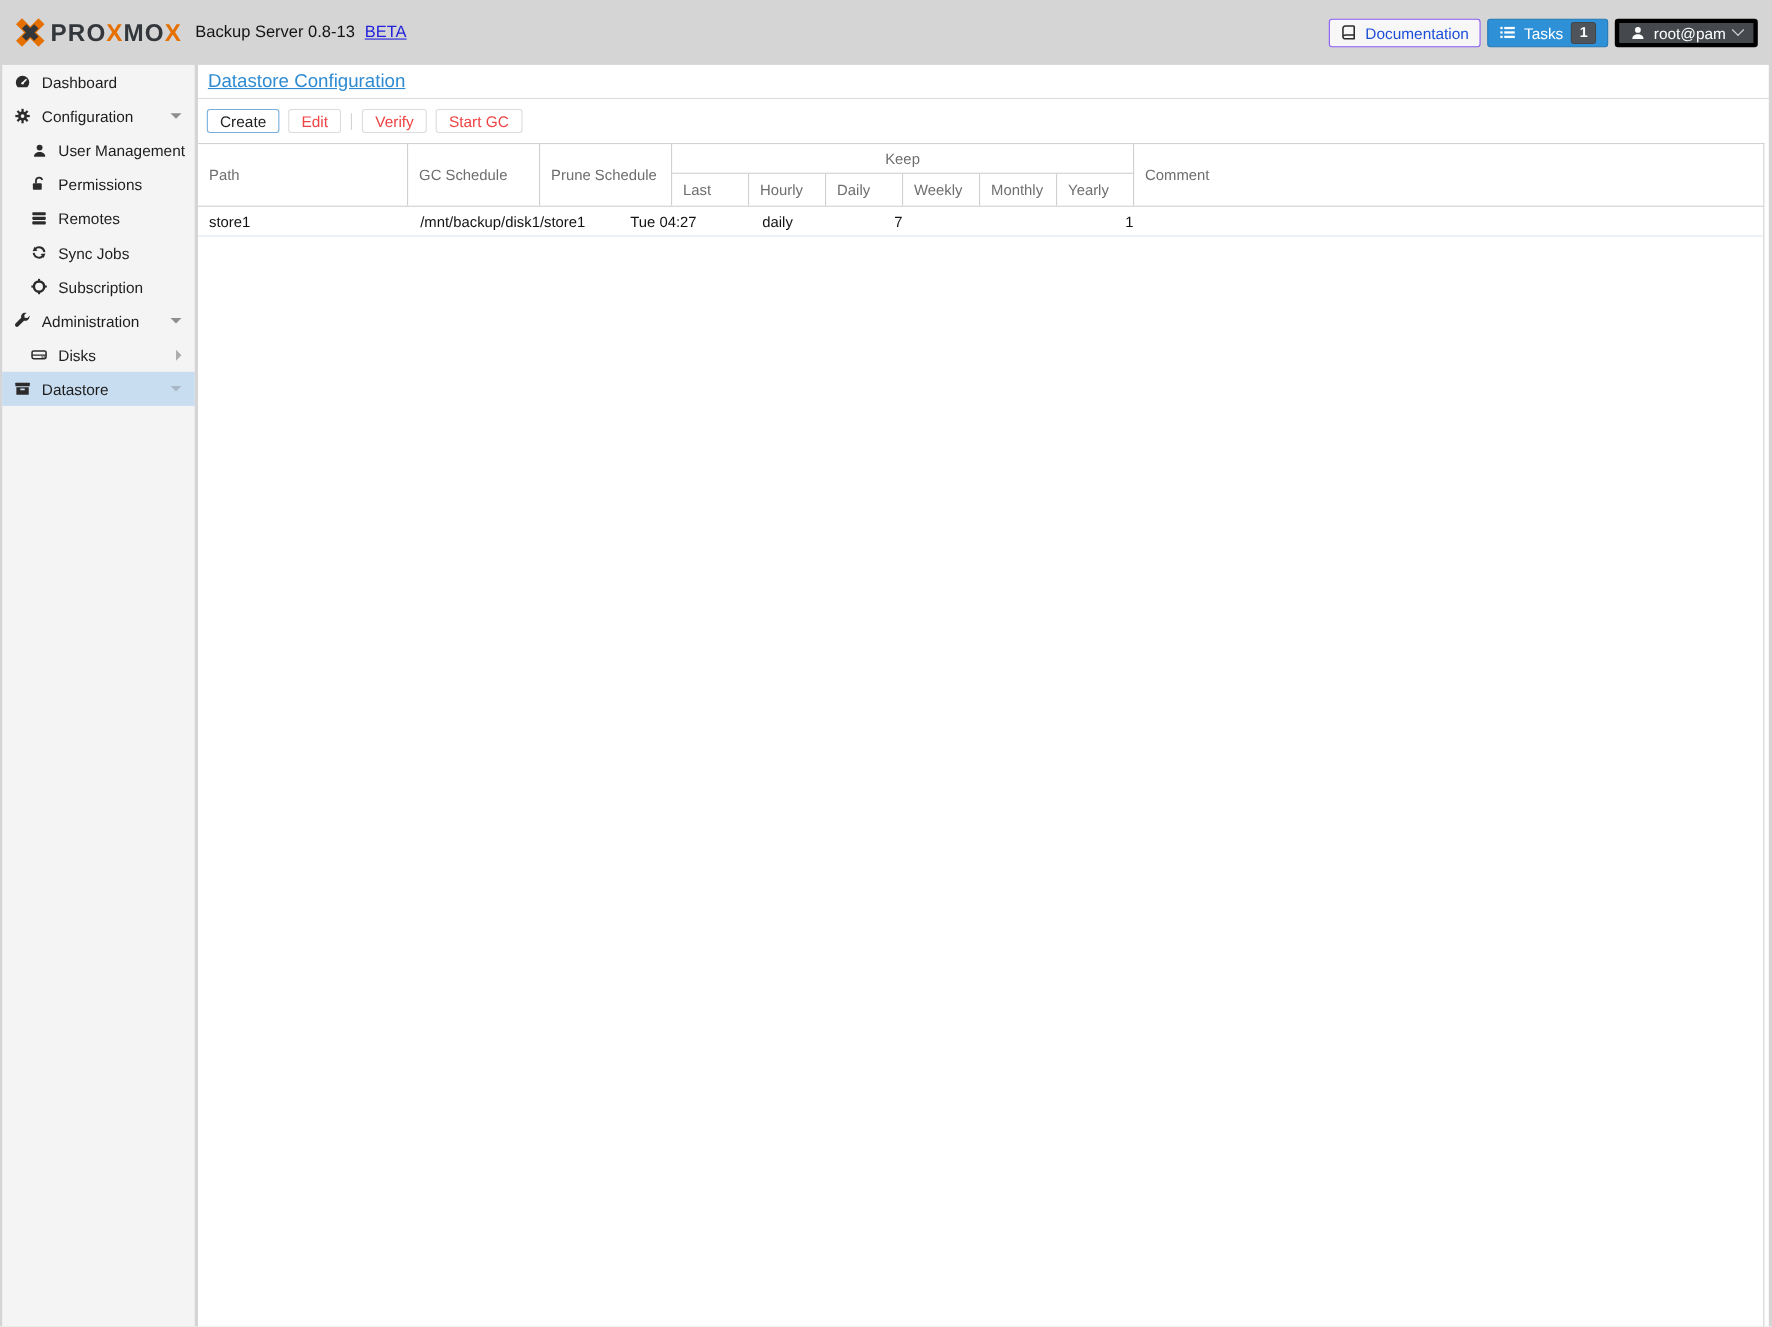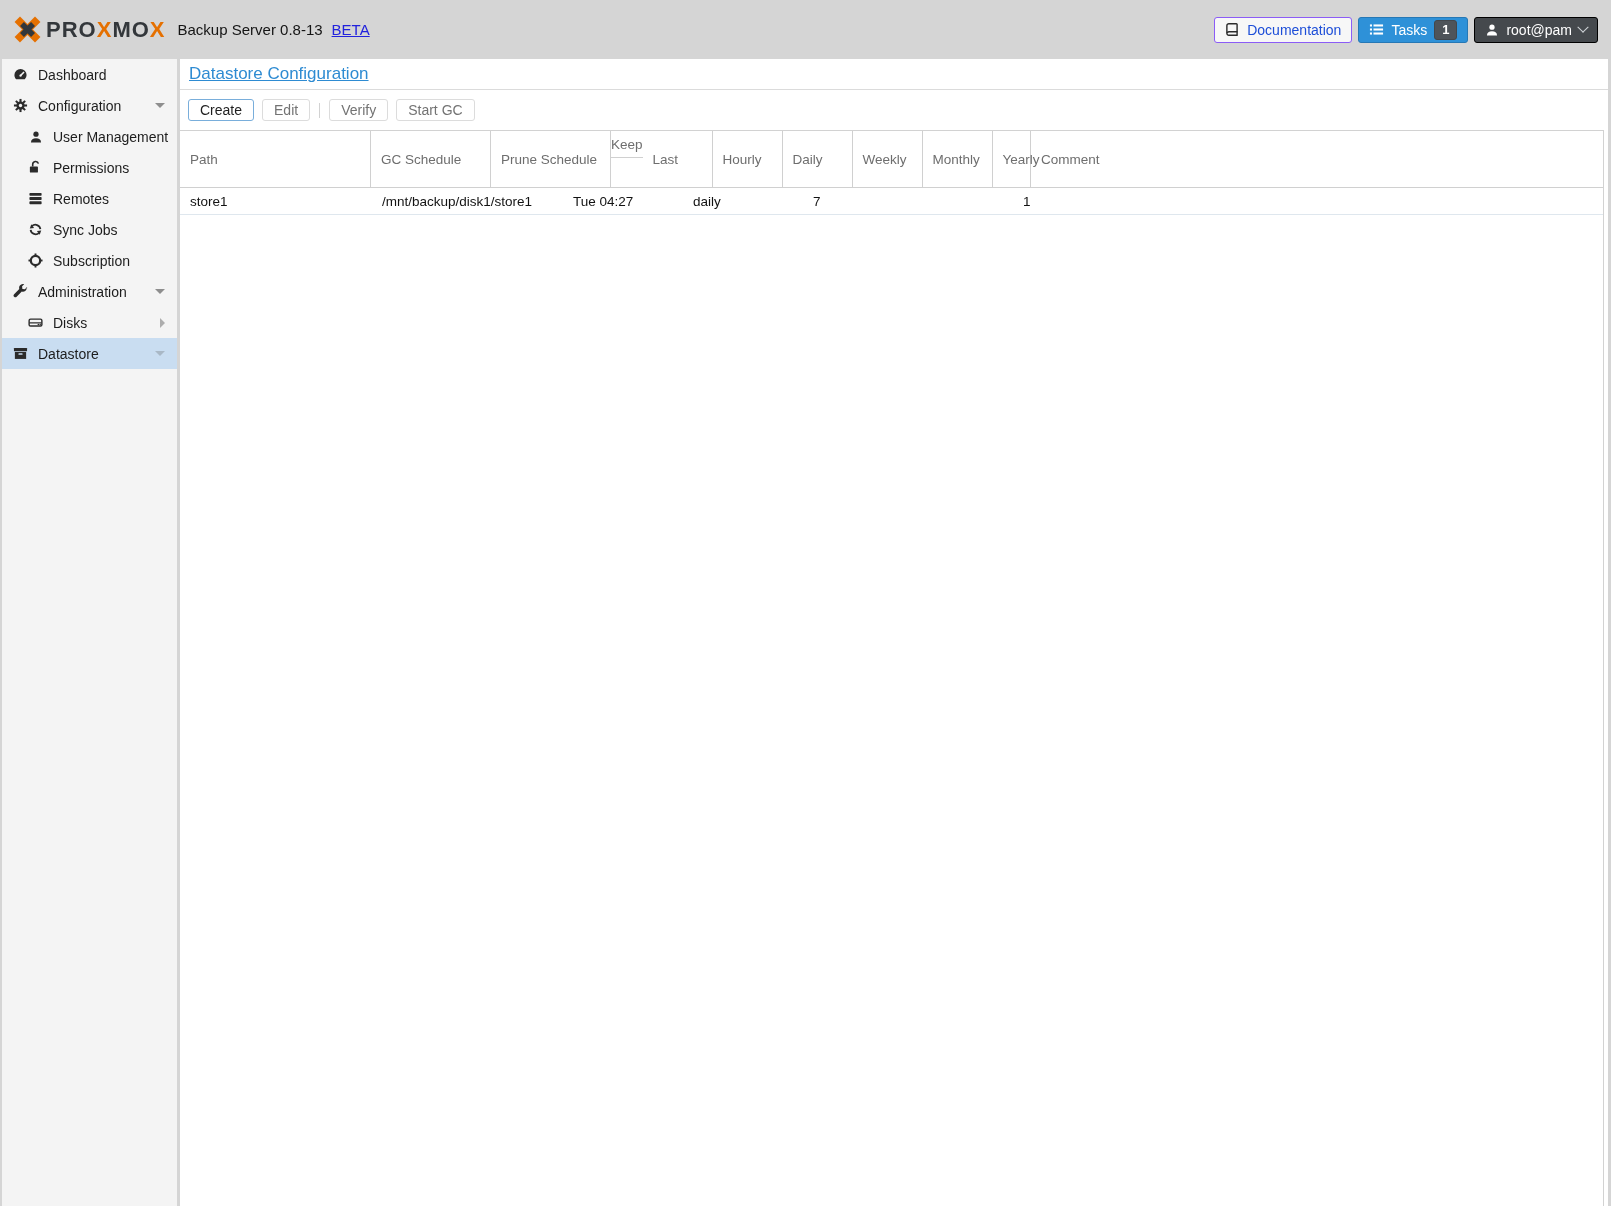--- a/index.html
+++ b/index.html
@@ -14,21 +14,21 @@
   .topbar { height: 59px; display: flex; align-items: center; padding: 0 13px; }
   .logo { display: flex; align-items: center; gap: 4px; }
   .wordmark { font-size: 22px; font-weight: bold; letter-spacing: 1px; color: #33373b; line-height: 1; }
   .wordmark .orange { color: #e57000; }
   .product-title { margin-left: 12px; font-size: 15px; color: #141414; }
   .beta-link { margin-left: 9px; font-size: 15px; color: #2222dd; text-decoration: underline; cursor: pointer; }
   .topbar-right { margin-left: auto; display: flex; align-items: center; gap: 6px; }
   .tb-btn { height: 26px; display: flex; align-items: center; gap: 7px; padding: 0 10px; border-radius: 3px; font-size: 14px; cursor: pointer; }
   .tb-btn.light { background: #f7f7f7; border: 1px solid #8b5cf6; color: #1d4ed8; }
   .tb-btn.blue  { background: #2e91d8; border: 1px solid #2678b5; color: #ffffff; }
-  .tb-btn.dark  { background: #45494d; border: 1px solid #000000; color: #ffffff; }
+  .tb-btn.dark  { background: #45494d; border: 4px solid #000000; color: #ffffff; }
   .badge { background: #4e545a; border: 1px solid #42474c; color: #fff; font-size: 13px; font-weight: bold; border-radius: 3px; padding: 1px 7px; line-height: 16px; }
   .v-chevron { width: 8px; height: 8px; border-right: 1.7px solid #cfd4d8; border-bottom: 1.7px solid #cfd4d8; transform: rotate(45deg) translate(-2px,-2px); }
 
   
   .layout { display: flex; height: 1153px; padding-left: 2px; padding-right: 3px; gap: 3px; }
 
   
   .sidebar { width: 175px; background: #f4f4f4; flex: none; }
   .side-item { position: relative; height: 31px; display: flex; align-items: center; padding-left: 10px; font-size: 14px; color: #1d1d1d; cursor: pointer; }
   .side-item.indent { padding-left: 25px; }
@@ -39,32 +39,32 @@
   .expander.down.lighter { border-top-color: #a9b8c6; }
   .expander.right { border-top: 5px solid transparent; border-bottom: 5px solid transparent; border-left: 5px solid #adadad; top: 11px; }
 
   
   .main { flex: 1; background: #ffffff; display: flex; flex-direction: column; }
   .title-bar { height: 31px; display: flex; align-items: center; padding-left: 9px; border-bottom: 1px solid #dbdbdb; }
   .panel-title { font-size: 17px; color: #2e8bd2; text-decoration: underline; }
   .toolbar { height: 40px; display: flex; align-items: center; padding-left: 8px; gap: 8px; }
   .btn { height: 22px; display: flex; align-items: center; padding: 0 11px; font-size: 14px; border-radius: 3px; background: #fff; cursor: pointer; }
   .btn.primary { border: 1px solid #79aedb; color: #1f1f1f; }
-  .btn.disabled { border: 1px solid #dcdcdc; color: #737373; }
+  .btn.disabled { border: 1px solid #dcdcdc; color: #ef4444; }
   .toolbar-sep { width: 1px; height: 15px; background: #d2d2d2; margin: 0 1px; }
 
   
   .grid-wrap { flex: 1; display: flex; flex-direction: column; margin-right: 4px; border-right: 1px solid #d2d2d2; border-top: 1px solid #d2d2d2; }
   .ghead { display: flex; height: 57px; border-bottom: 1px solid #d0d0d0; font-size: 13.5px; color: #6e6e6e; flex: none; }
   .hcell { display: flex; align-items: center; padding-left: 10px; border-right: 1px solid #d0d0d0; cursor: pointer; }
   .hcell.name { width: 192px; background: #edf4fb; }
   .hcell.path { width: 191px; }
   .hcell.gc { width: 120px; }
   .hcell.prune { width: 120px; }
-  .keep-group { width: 420px; display: flex; border-right: 1px solid #d0d0d0; flex: none; }
+  .keep-group { width: 420px; display: flex; flex-direction: column; border-right: 1px solid #d0d0d0; flex: none; }
   .keep-top { height: 27px; display: flex; align-items: center; justify-content: center; border-bottom: 1px solid #d0d0d0; }
   .keep-sub { flex: 1; display: flex; }
   .keep-sub .hsub { width: 70px; display: flex; align-items: center; padding-left: 10px; border-right: 1px solid #d0d0d0; cursor: pointer; }
   .keep-sub .hsub:last-child { border-right: none; flex: 1; width: auto; }
   .hcell.comment { flex: 1; border-right: none; }
   .sort-arrow { margin-left: 7px; color: #8f9aa4; font-size: 15px; }
 
   .grow { display: flex; height: 27px; border-bottom: 1px solid #dfe7ee; font-size: 13.5px; color: #121212; align-items: center; cursor: pointer; }
   .gcell { padding-left: 10px; overflow: hidden; white-space: nowrap; }
   .gcell.name { width: 192px; } .gcell.path { width: 191px; }

